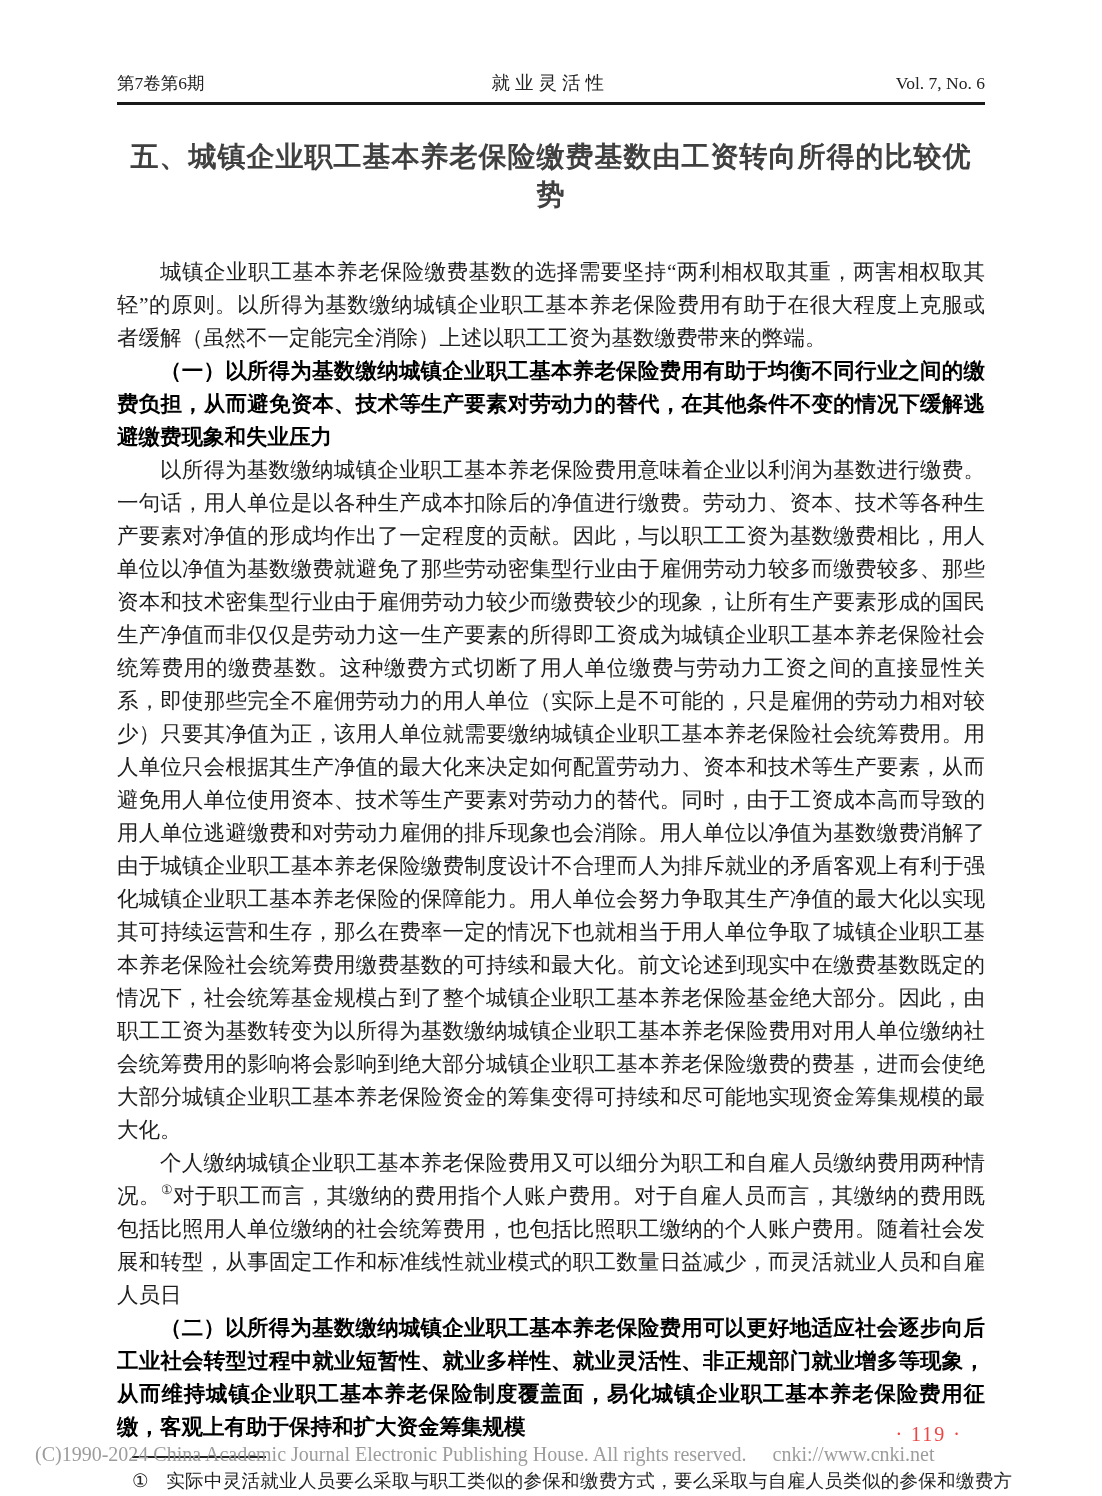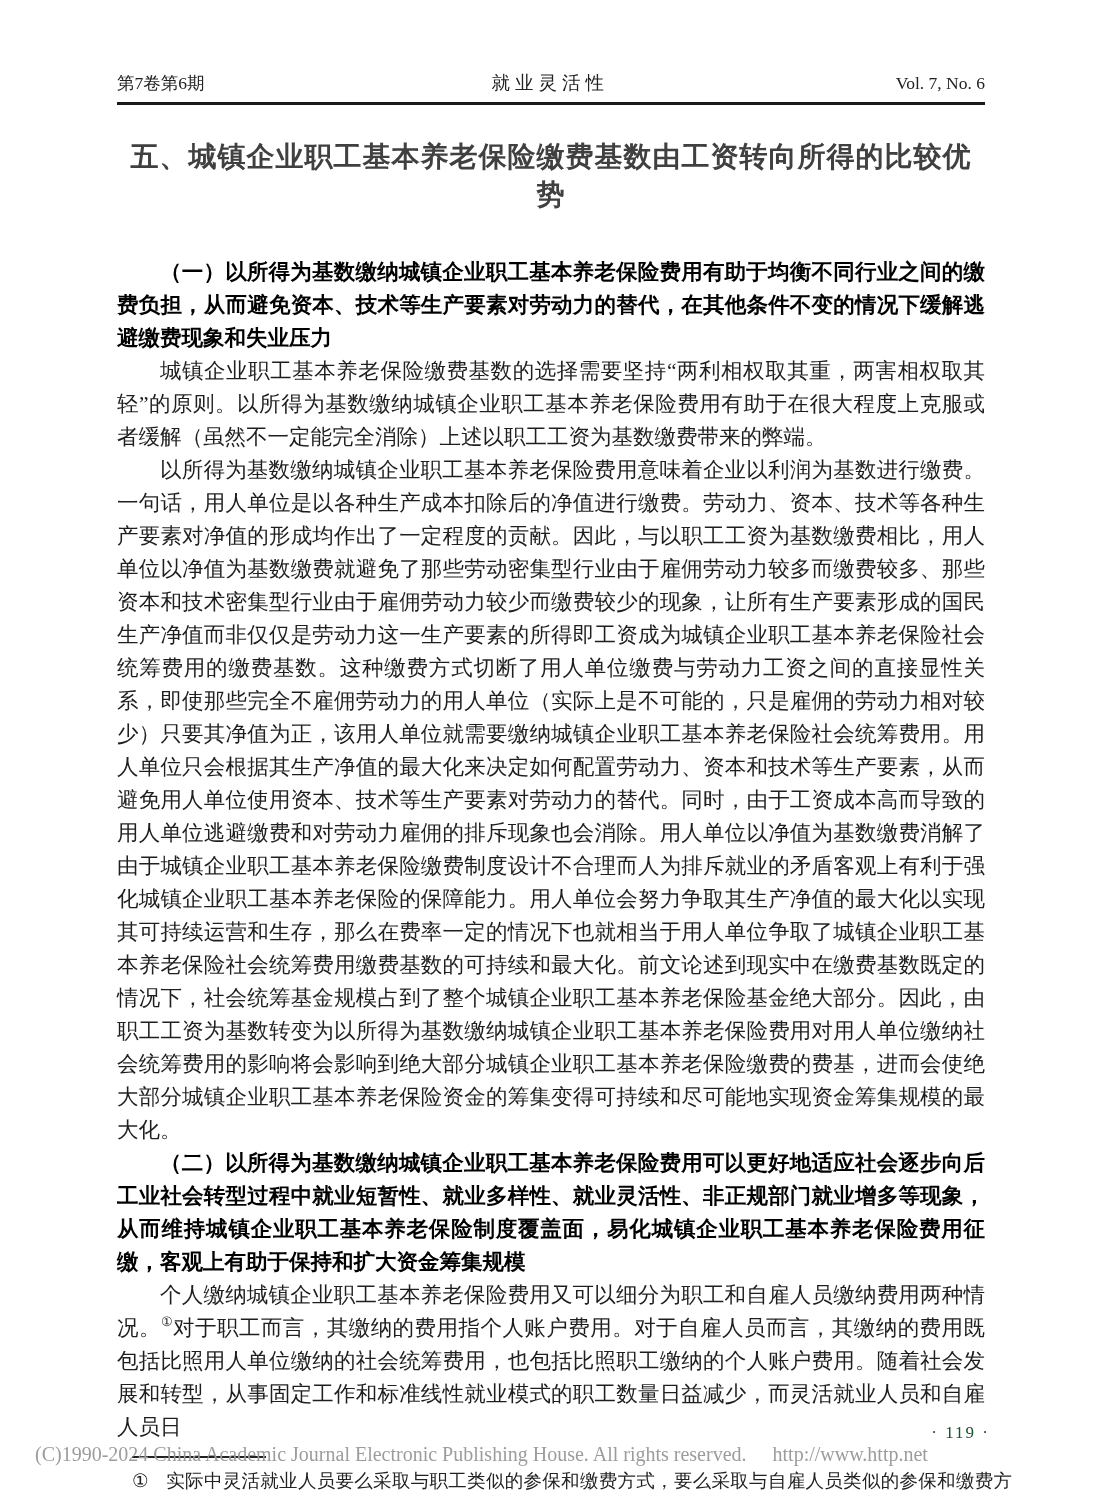--- a/index.html
+++ b/index.html
@@ -76,23 +76,23 @@
   }
   .footnote .fnmark {
     display: inline-block;
     width: 34px;
     margin-left: -34px;
   }
 
   .pagenum {
     position: absolute;
     top: 1423px;
-    right: 112px;
-    font-size: 17px;
-    color: #14532d;
+    right: 140px;
+    font-size: 20px;
+    color: #ef4444;
     letter-spacing: 2px;
     white-space: nowrap;
   }
   .copyright {
     position: absolute;
     left: 35px;
     bottom: 26px;
     font-size: 20px;
     color: #9c9c9c;
     white-space: nowrap;
@@ -108,32 +108,32 @@
     <div class="journal-header">
       <span>第7卷第6期</span>
       <span class="jname">就业灵活性</span>
       <span>Vol. 7, No. 6</span>
     </div>
     <div class="header-rule"></div>
 
     <h1 class="title">五、城镇企业职工基本养老保险缴费基数由工资转向所得的比较优势</h1>
 
     <div class="body-text">
+      <p class="para">城镇企业职工基本养老保险缴费基数的选择需要坚持“两利相权取其重，两害相权取其轻”的原则。以所得为基数缴纳城镇企业职工基本养老保险费用有助于在很大程度上克服或者缓解（虽然不一定能完全消除）上述以职工工资为基数缴费带来的弊端。</p>
       <p class="para heading">（一）以所得为基数缴纳城镇企业职工基本养老保险费用有助于均衡不同行业之间的缴费负担，从而避免资本、技术等生产要素对劳动力的替代，在其他条件不变的情况下缓解逃避缴费现象和失业压力</p>
-      <p class="para">城镇企业职工基本养老保险缴费基数的选择需要坚持“两利相权取其重，两害相权取其轻”的原则。以所得为基数缴纳城镇企业职工基本养老保险费用有助于在很大程度上克服或者缓解（虽然不一定能完全消除）上述以职工工资为基数缴费带来的弊端。</p>
       <p class="para">以所得为基数缴纳城镇企业职工基本养老保险费用意味着企业以利润为基数进行缴费。一句话，用人单位是以各种生产成本扣除后的净值进行缴费。劳动力、资本、技术等各种生产要素对净值的形成均作出了一定程度的贡献。因此，与以职工工资为基数缴费相比，用人单位以净值为基数缴费就避免了那些劳动密集型行业由于雇佣劳动力较多而缴费较多、那些资本和技术密集型行业由于雇佣劳动力较少而缴费较少的现象，让所有生产要素形成的国民生产净值而非仅仅是劳动力这一生产要素的所得即工资成为城镇企业职工基本养老保险社会统筹费用的缴费基数。这种缴费方式切断了用人单位缴费与劳动力工资之间的直接显性关系，即使那些完全不雇佣劳动力的用人单位（实际上是不可能的，只是雇佣的劳动力相对较少）只要其净值为正，该用人单位就需要缴纳城镇企业职工基本养老保险社会统筹费用。用人单位只会根据其生产净值的最大化来决定如何配置劳动力、资本和技术等生产要素，从而避免用人单位使用资本、技术等生产要素对劳动力的替代。同时，由于工资成本高而导致的用人单位逃避缴费和对劳动力雇佣的排斥现象也会消除。用人单位以净值为基数缴费消解了由于城镇企业职工基本养老保险缴费制度设计不合理而人为排斥就业的矛盾客观上有利于强化城镇企业职工基本养老保险的保障能力。用人单位会努力争取其生产净值的最大化以实现其可持续运营和生存，那么在费率一定的情况下也就相当于用人单位争取了城镇企业职工基本养老保险社会统筹费用缴费基数的可持续和最大化。前文论述到现实中在缴费基数既定的情况下，社会统筹基金规模占到了整个城镇企业职工基本养老保险基金绝大部分。因此，由职工工资为基数转变为以所得为基数缴纳城镇企业职工基本养老保险费用对用人单位缴纳社会统筹费用的影响将会影响到绝大部分城镇企业职工基本养老保险缴费的费基，进而会使绝大部分城镇企业职工基本养老保险资金的筹集变得可持续和尽可能地实现资金筹集规模的最大化。</p>
+      <p class="para"><span>个人缴纳城镇企业职工基本养老保险费用又可以细分为职工和自雇人员缴纳费用两种情况。</span><sup class="fnref">①</sup><span>对于职工而言，其缴纳的费用指个人账户费用。对于自雇人员而言，其缴纳的费用既包括比照用人单位缴纳的社会统筹费用，也包括比照职工缴纳的个人账户费用。随着社会发展和转型，从事固定工作和标准线性就业模式的职工数量日益减少，而灵活就业人员和自雇人员日</span></p>
       <p class="para heading">（二）以所得为基数缴纳城镇企业职工基本养老保险费用可以更好地适应社会逐步向后工业社会转型过程中就业短暂性、就业多样性、就业灵活性、非正规部门就业增多等现象，从而维持城镇企业职工基本养老保险制度覆盖面，易化城镇企业职工基本养老保险费用征缴，客观上有助于保持和扩大资金筹集规模</p>
-      <p class="para"><span>个人缴纳城镇企业职工基本养老保险费用又可以细分为职工和自雇人员缴纳费用两种情况。</span><sup class="fnref">①</sup><span>对于职工而言，其缴纳的费用指个人账户费用。对于自雇人员而言，其缴纳的费用既包括比照用人单位缴纳的社会统筹费用，也包括比照职工缴纳的个人账户费用。随着社会发展和转型，从事固定工作和标准线性就业模式的职工数量日益减少，而灵活就业人员和自雇人员日</span></p>
     </div>
 
     <div class="footnote-rule"></div>
     <div class="footnote">
       <span class="fnmark">①</span><span>实际中灵活就业人员要么采取与职工类似的参保和缴费方式，要么采取与自雇人员类似的参保和缴费方式。因此这里城镇企业职工基本养老保险个人缴费分为职工和自雇人员缴费两种情况。</span>
     </div>
 
   </div>
 
   <div class="pagenum">· 119 ·</div>
 
   <div class="copyright">
-    <span>(C)1990-2024 China Academic Journal Electronic Publishing House. All rights reserved.</span><span class="url">http://www.http.net</span>
+    <span>(C)1990-2024 China Academic Journal Electronic Publishing House. All rights reserved.</span><span class="url">cnki://www.cnki.net</span>
   </div>
 </div>
 
 </body></html>

